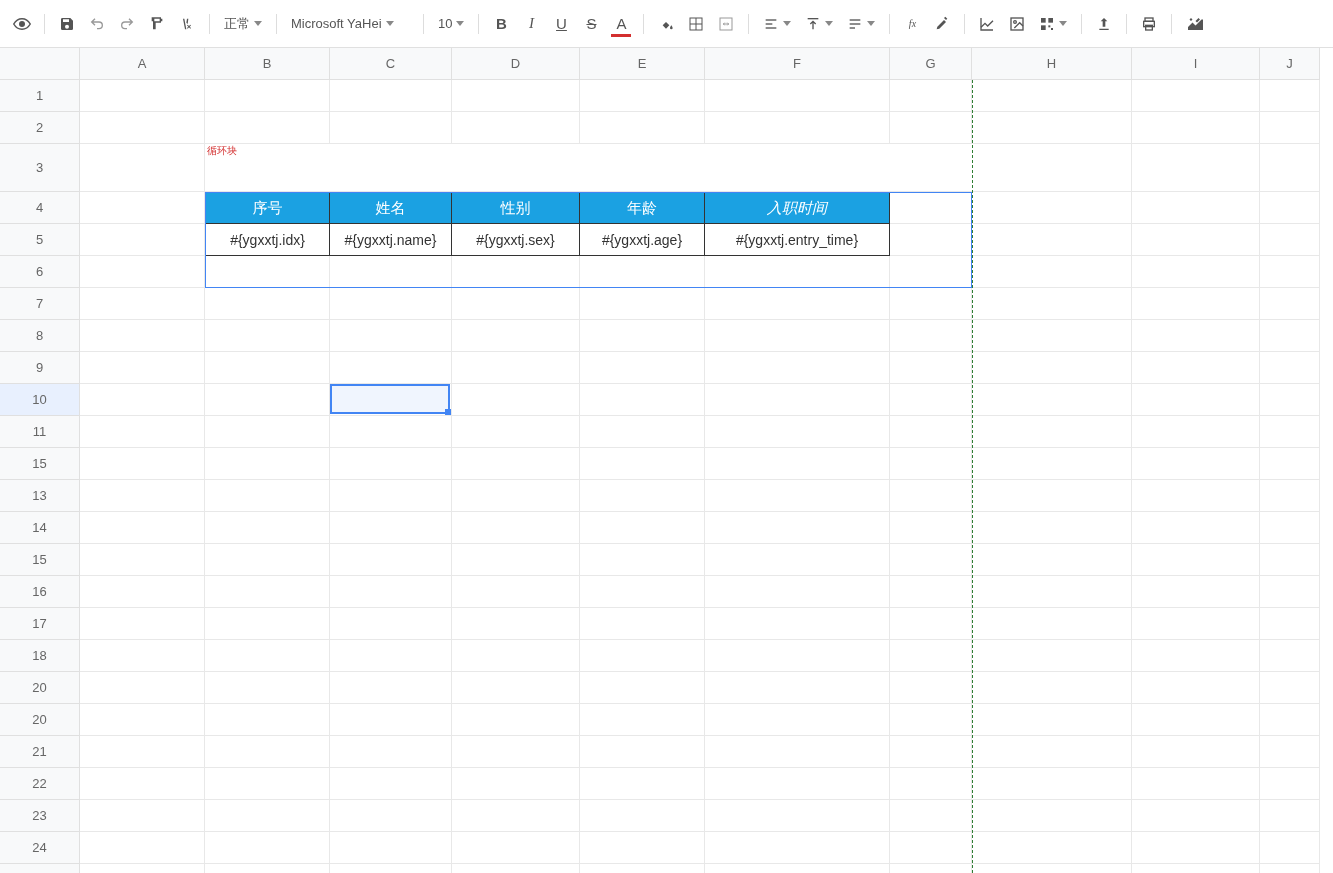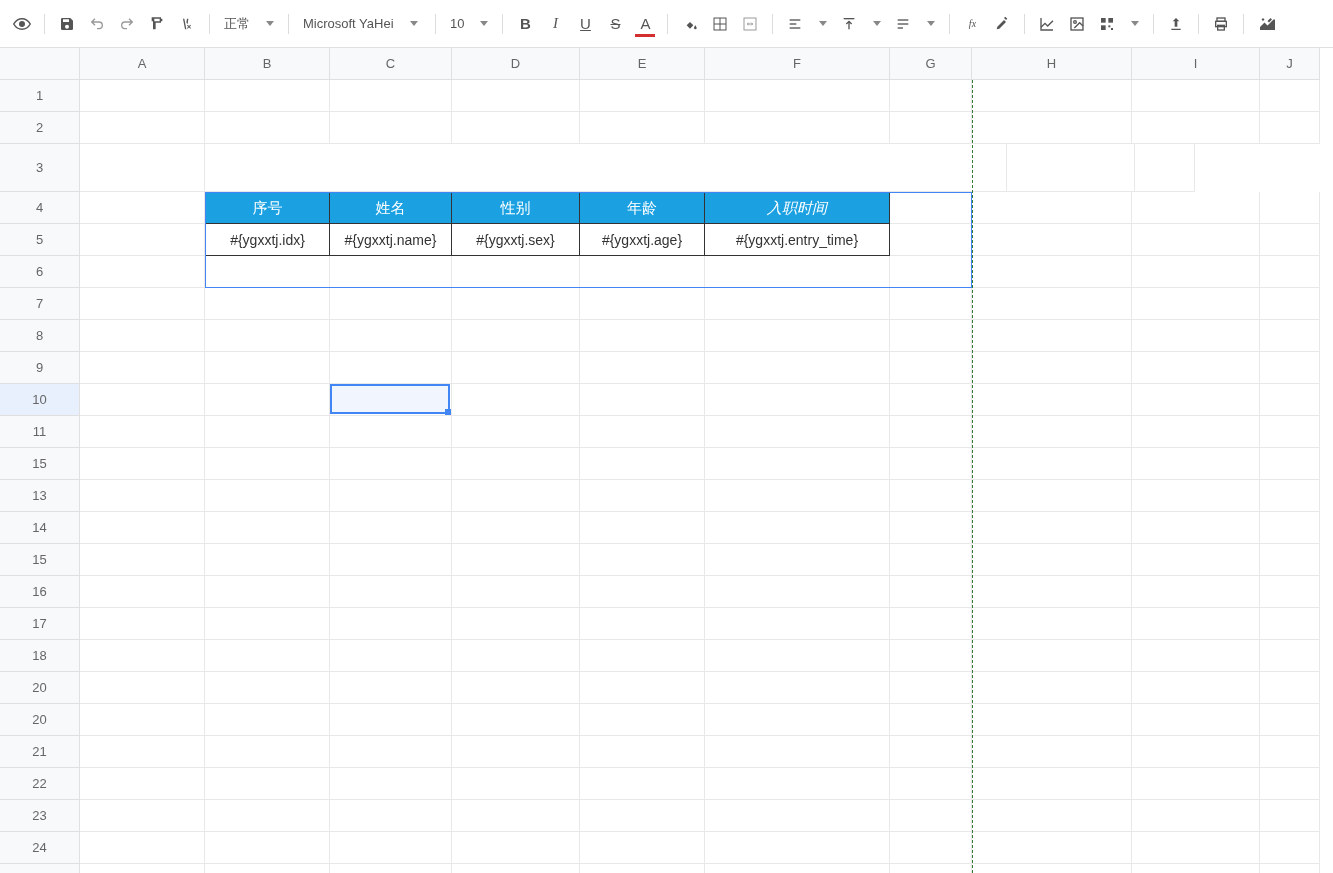--- a/index.html
+++ b/index.html
@@ -2,21 +2,21 @@
 <html><head>
 <meta charset="utf-8">
 <style>
 * { box-sizing: border-box; margin: 0; padding: 0; }
 body { font-family: "Microsoft YaHei", sans-serif; font-size: 13px; background: #fff; overflow: hidden; width: 1333px; height: 873px; }
 
 
 .toolbar { height: 48px; display: flex; align-items: center; padding: 0 8px; border-bottom: 1px solid #e0e0e0; gap: 2px; }
 .tb-btn { min-width: 28px; height: 28px; display: flex; align-items: center; justify-content: center; cursor: pointer; border-radius: 3px; color: #555; }
 .tb-sep { width: 1px; height: 20px; background: #ddd; margin: 0 6px; }
-.tb-dd { display: flex; align-items: center; gap: 16px; padding: 0 6px; height: 28px; cursor: pointer; color: #555; }
+.tb-dd { display: flex; align-items: center; gap: 4px; padding: 0 6px; height: 28px; cursor: pointer; color: #555; }
 .caret { width: 0; height: 0; border-left: 4px solid transparent; border-right: 4px solid transparent; border-top: 5px solid #888; }
 .font-color { position: relative; }
 .font-color::after { content: ''; position: absolute; bottom: 1px; left: 4px; right: 4px; height: 3px; background: #d32f2f; }
 svg { display: block; }
 
 
 .sheet { position: relative; width: 1333px; height: 825px; }
 .corner { position: absolute; left: 0; top: 0; width: 80px; height: 32px; background: #f8f9fa; border-right: 1px solid #e0e0e0; border-bottom: 1px solid #e0e0e0; z-index: 3; }
 .col-headers { position: absolute; left: 80px; top: 0; height: 32px; display: flex; z-index: 2; }
 .col-h { background: #f8f9fa; border-right: 1px solid #e0e0e0; border-bottom: 1px solid #e0e0e0; display: flex; align-items: center; justify-content: center; color: #666; font-size: 13px; }
@@ -268,20 +268,24 @@
         <div class="cell" style="width: 128px; height: 32px;"></div>
         <div class="cell" style="width: 125px; height: 32px;"></div>
         <div class="cell" style="width: 185px; height: 32px;"></div>
         <div class="cell" style="width: 82px; height: 32px;"></div>
         <div class="cell" style="width: 160px; height: 32px;"></div>
         <div class="cell" style="width: 128px; height: 32px;"></div>
         <div class="cell" style="width: 60px; height: 32px;"></div>
       </div>
       <div class="grid-row">
         <div class="cell r3" style="width: 125px; height: 48px;"></div>
+        <div class="cell r3" style="width: 125px; height: 48px; border-right: none; position: relative;">
+          <div class="title-cell" style="position: absolute; left: 0px; top: 0px; width: 767px; height: 48px; display: flex; align-items: center; justify-content: center;">员工信息</div>
+          <div class="loop-lbl">循环块</div>
+        </div>
         <div class="cell r3" style="width: 122px; height: 48px; border-right: none;"></div>
         <div class="cell r3" style="width: 128px; height: 48px; border-right: none;"></div>
         <div class="cell r3" style="width: 125px; height: 48px; border-right: none;"></div>
         <div class="cell r3" style="width: 185px; height: 48px; border-right: none;"></div>
         <div class="cell r3" style="width: 82px; height: 48px; border-right: none;"></div>
         <div class="cell r3" style="width: 160px; height: 48px;"></div>
         <div class="cell r3" style="width: 128px; height: 48px;"></div>
         <div class="cell r3" style="width: 60px; height: 48px;"></div>
       </div>
       <div class="grid-row">

